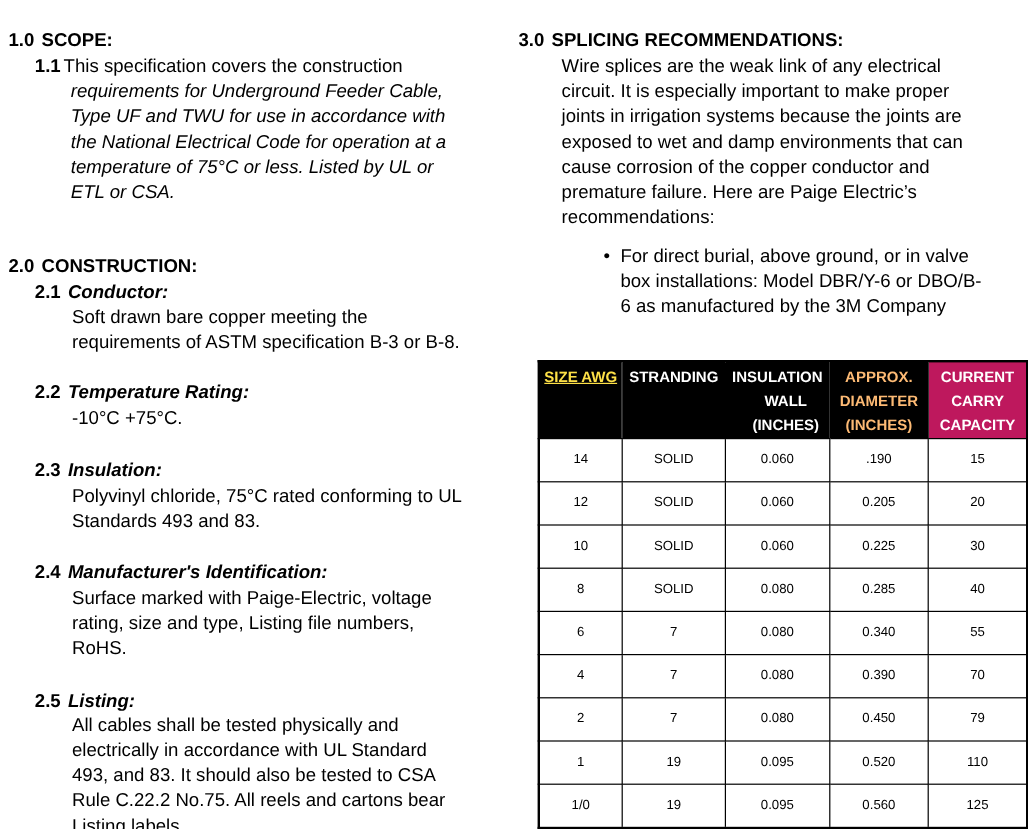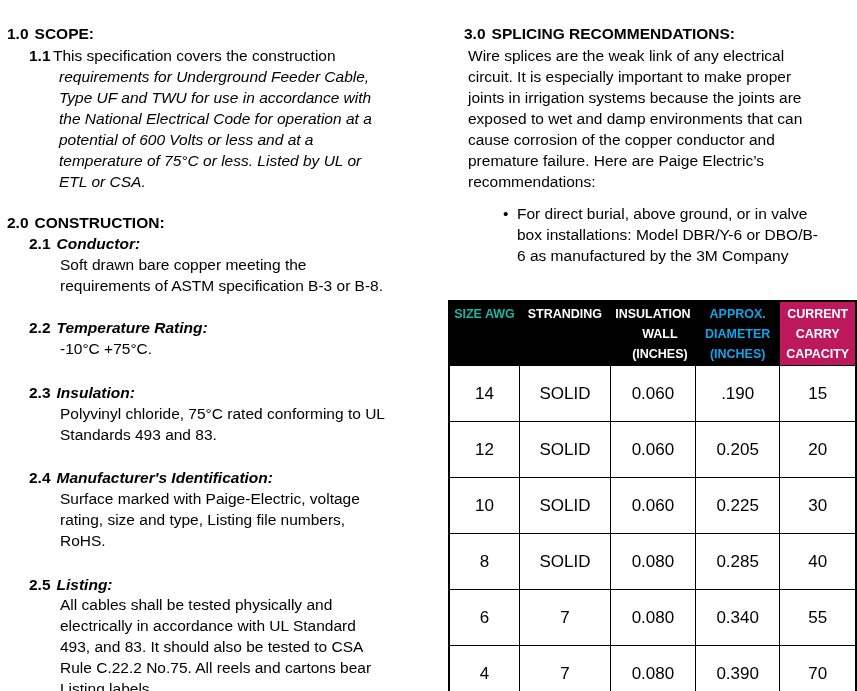--- a/index.html
+++ b/index.html
@@ -29,41 +29,40 @@
   }
   .spec-table th,.spec-table td{
     border:1px solid var(--table-border,#000);
     width:80px;overflow:hidden;
   }
   .spec-table th{
     height:61px;vertical-align:top;padding:2px 0 0 0;
     font-size:12.5px;font-weight:bold;line-height:20px;text-align:center;
   }
   .spec-table td{
-    height:23px;padding:16px;
-    font-size:17px;text-align:center;vertical-align:middle;
+    height:23px;padding:6px;
+    font-size:11px;text-align:center;vertical-align:middle;
   }
   .shift-r{transform:translateX(7px);}
 </style>
 </head>
 <body>
 
 <div class="page">
 
   <div class="h1" style="left:7px;top:23px">
     <span class="num">1.0</span><span class="ttl">SCOPE:</span>
   </div>
 
   <div class="abs num" style="left:29px;top:45px">1.1</div>
   <div class="para hanging" style="left:53px;top:45px;width:372px">
       <div class="line">This specification covers the construction</div>
       <div class="line">requirements for Underground Feeder Cable,</div>
       <div class="line">Type UF and TWU for use in accordance with</div>
       <div class="line">the National Electrical Code for operation at a</div>
-      <div class="line">potential of 600 Volts or less and at a</div>
       <div class="line">temperature of 75°C or less. Listed by UL or</div>
       <div class="line">ETL or CSA.</div>
     </div>
 
   <div class="h1" style="left:7px;top:212px">
     <span class="num">2.0</span><span class="ttl">CONSTRUCTION:</span>
   </div>
 
   <div class="h2" style="left:29px;top:233px">
     <span class="num">2.1</span><span class="ttl">Conductor:</span>
@@ -101,21 +100,21 @@
     <span class="num">2.5</span><span class="ttl">Listing:</span>
   </div>
   <div class="para" style="left:60px;top:594px;width:366px">
       <div class="line">All cables shall be tested physically and</div>
       <div class="line">electrically in accordance with UL Standard</div>
       <div class="line">493, and 83. It should also be tested to CSA</div>
       <div class="line">Rule C.22.2 No.75. All reels and cartons bear</div>
       <div class="line">Listing labels.</div>
     </div>
 
-  <div class="h1" style="left:464px;top:23px">
+  <div class="h1" style="left:432px;top:23px">
     <span class="num">3.0</span><span class="ttl">SPLICING RECOMMENDATIONS:</span>
   </div>
   <div class="para" style="left:468px;top:45px;width:386px">
       <div class="line">Wire splices are the weak link of any electrical</div>
       <div class="line">circuit. It is especially important to make proper</div>
       <div class="line">joints in irrigation systems because the joints are</div>
       <div class="line">exposed to wet and damp environments that can</div>
       <div class="line">cause corrosion of the copper conductor and</div>
       <div class="line">premature failure. Here are Paige Electric’s</div>
       <div class="line">recommendations:</div>
@@ -124,32 +123,32 @@
   <div class="bullet-marker" style="left:503px;top:203px">•</div>
   <div class="para" style="left:517px;top:203px;width:336px">
       <div class="line">For direct burial, above ground, or in valve</div>
       <div class="line">box installations: Model DBR/Y-6 or DBO/B-</div>
       <div class="line">6 as manufactured by the 3M Company</div>
     </div>
 
   <table class="spec-table">
     <thead>
       <tr id="spec-table-head-row">
-          <th style="background: rgb(0, 0, 0); color: #14b8a6;">
+          <th style="background: rgb(0, 0, 0); color: #fde047; text-decoration: underline;">
             <div>SIZE AWG</div>
           </th>
           <th style="background: rgb(0, 0, 0); color: rgb(255, 255, 255);">
             <div>STRANDING</div>
           </th>
           <th style="background: rgb(0, 0, 0); color: rgb(255, 255, 255);">
             <div>INSULATION</div>
             <div class="shift-r">WALL</div>
             <div class="shift-r">(INCHES)</div>
           </th>
-          <th style="background: rgb(0, 0, 0); color: #0ea5e9;">
+          <th style="background: rgb(0, 0, 0); color: #fdba74;">
             <div>APPROX.</div>
             <div>DIAMETER</div>
             <div>(INCHES)</div>
           </th>
           <th style="background: #be185d; color: rgb(255, 255, 255);">
             <div>CURRENT</div>
             <div>CARRY</div>
             <div>CAPACITY</div>
           </th>
         </tr>

